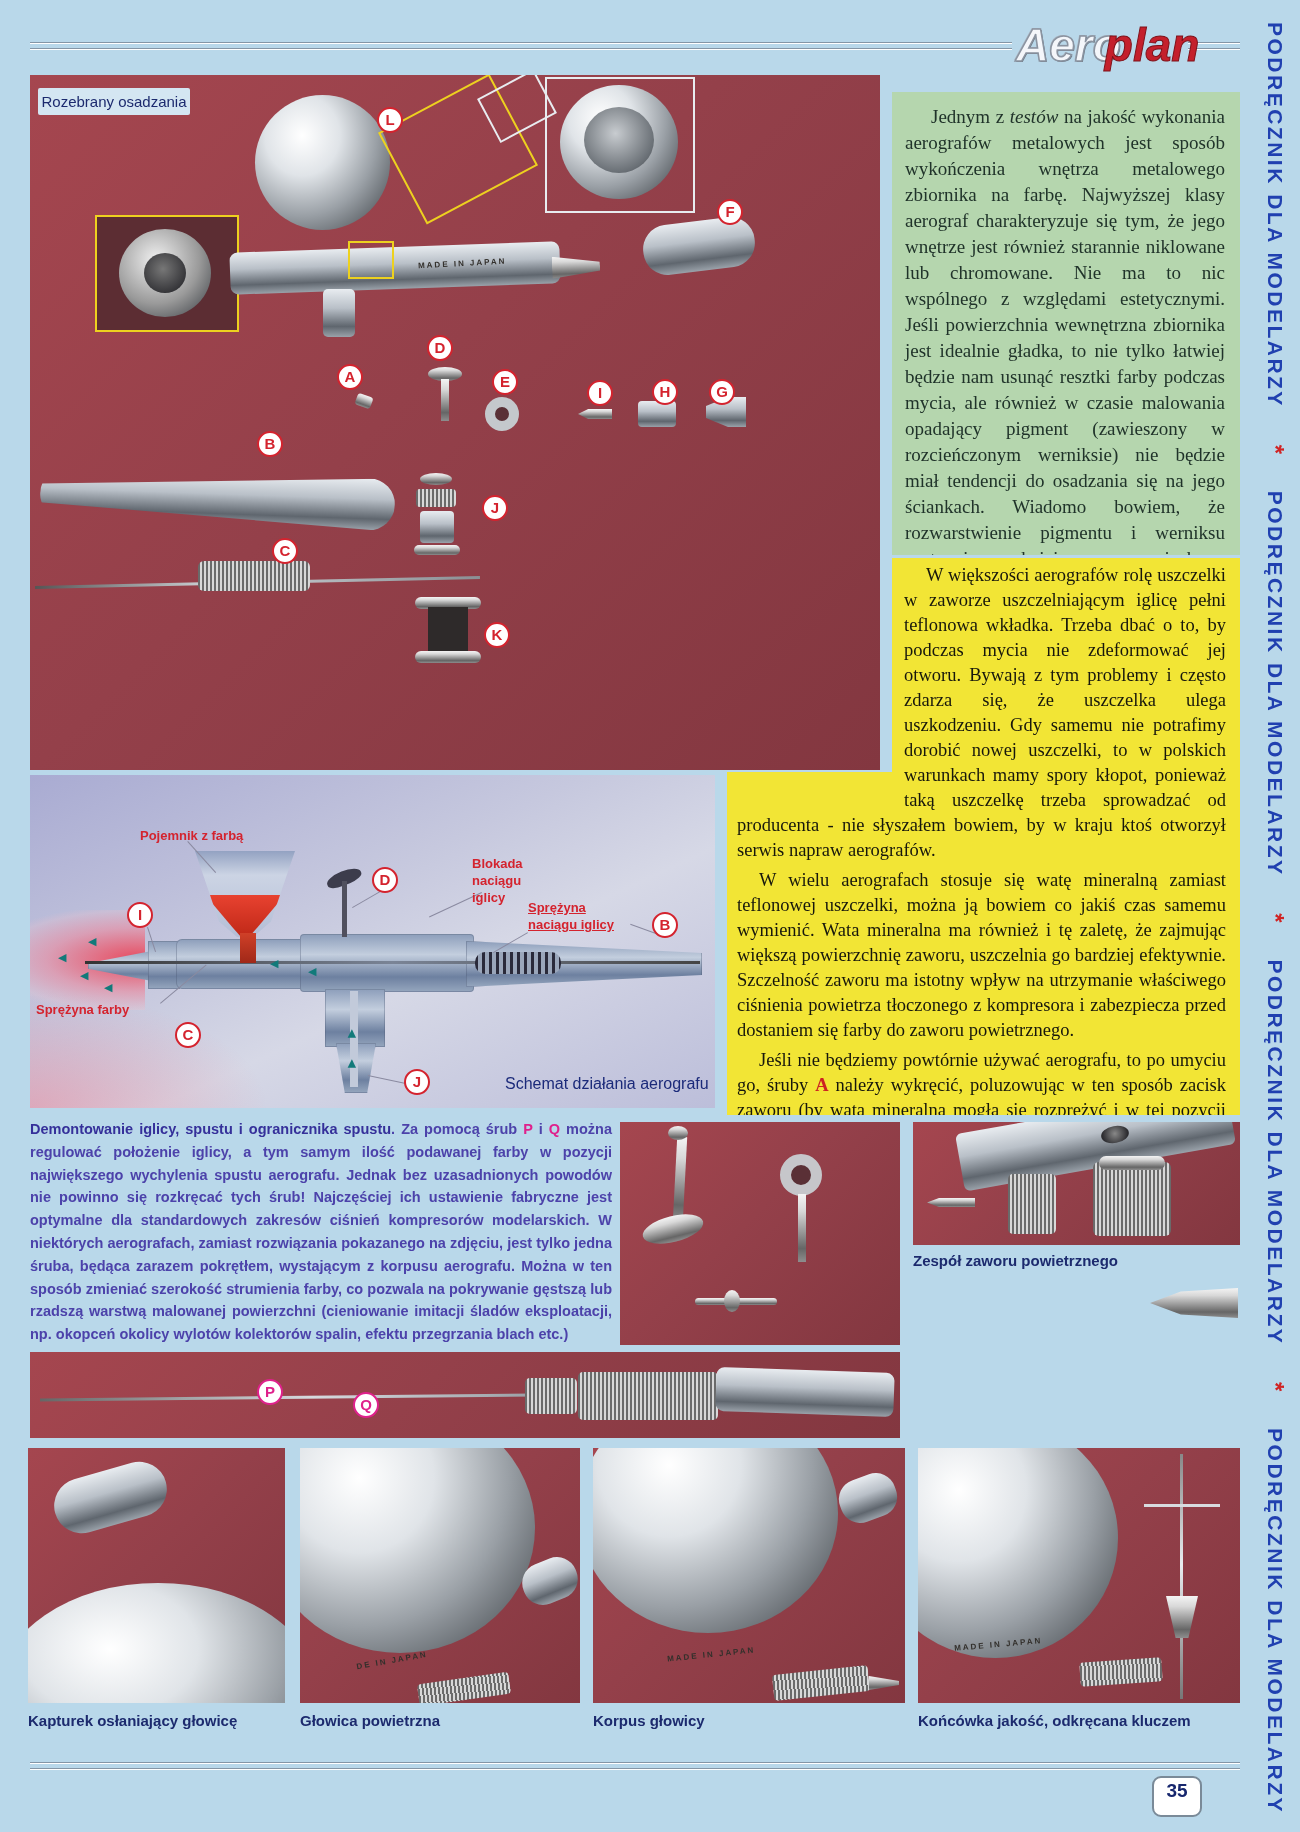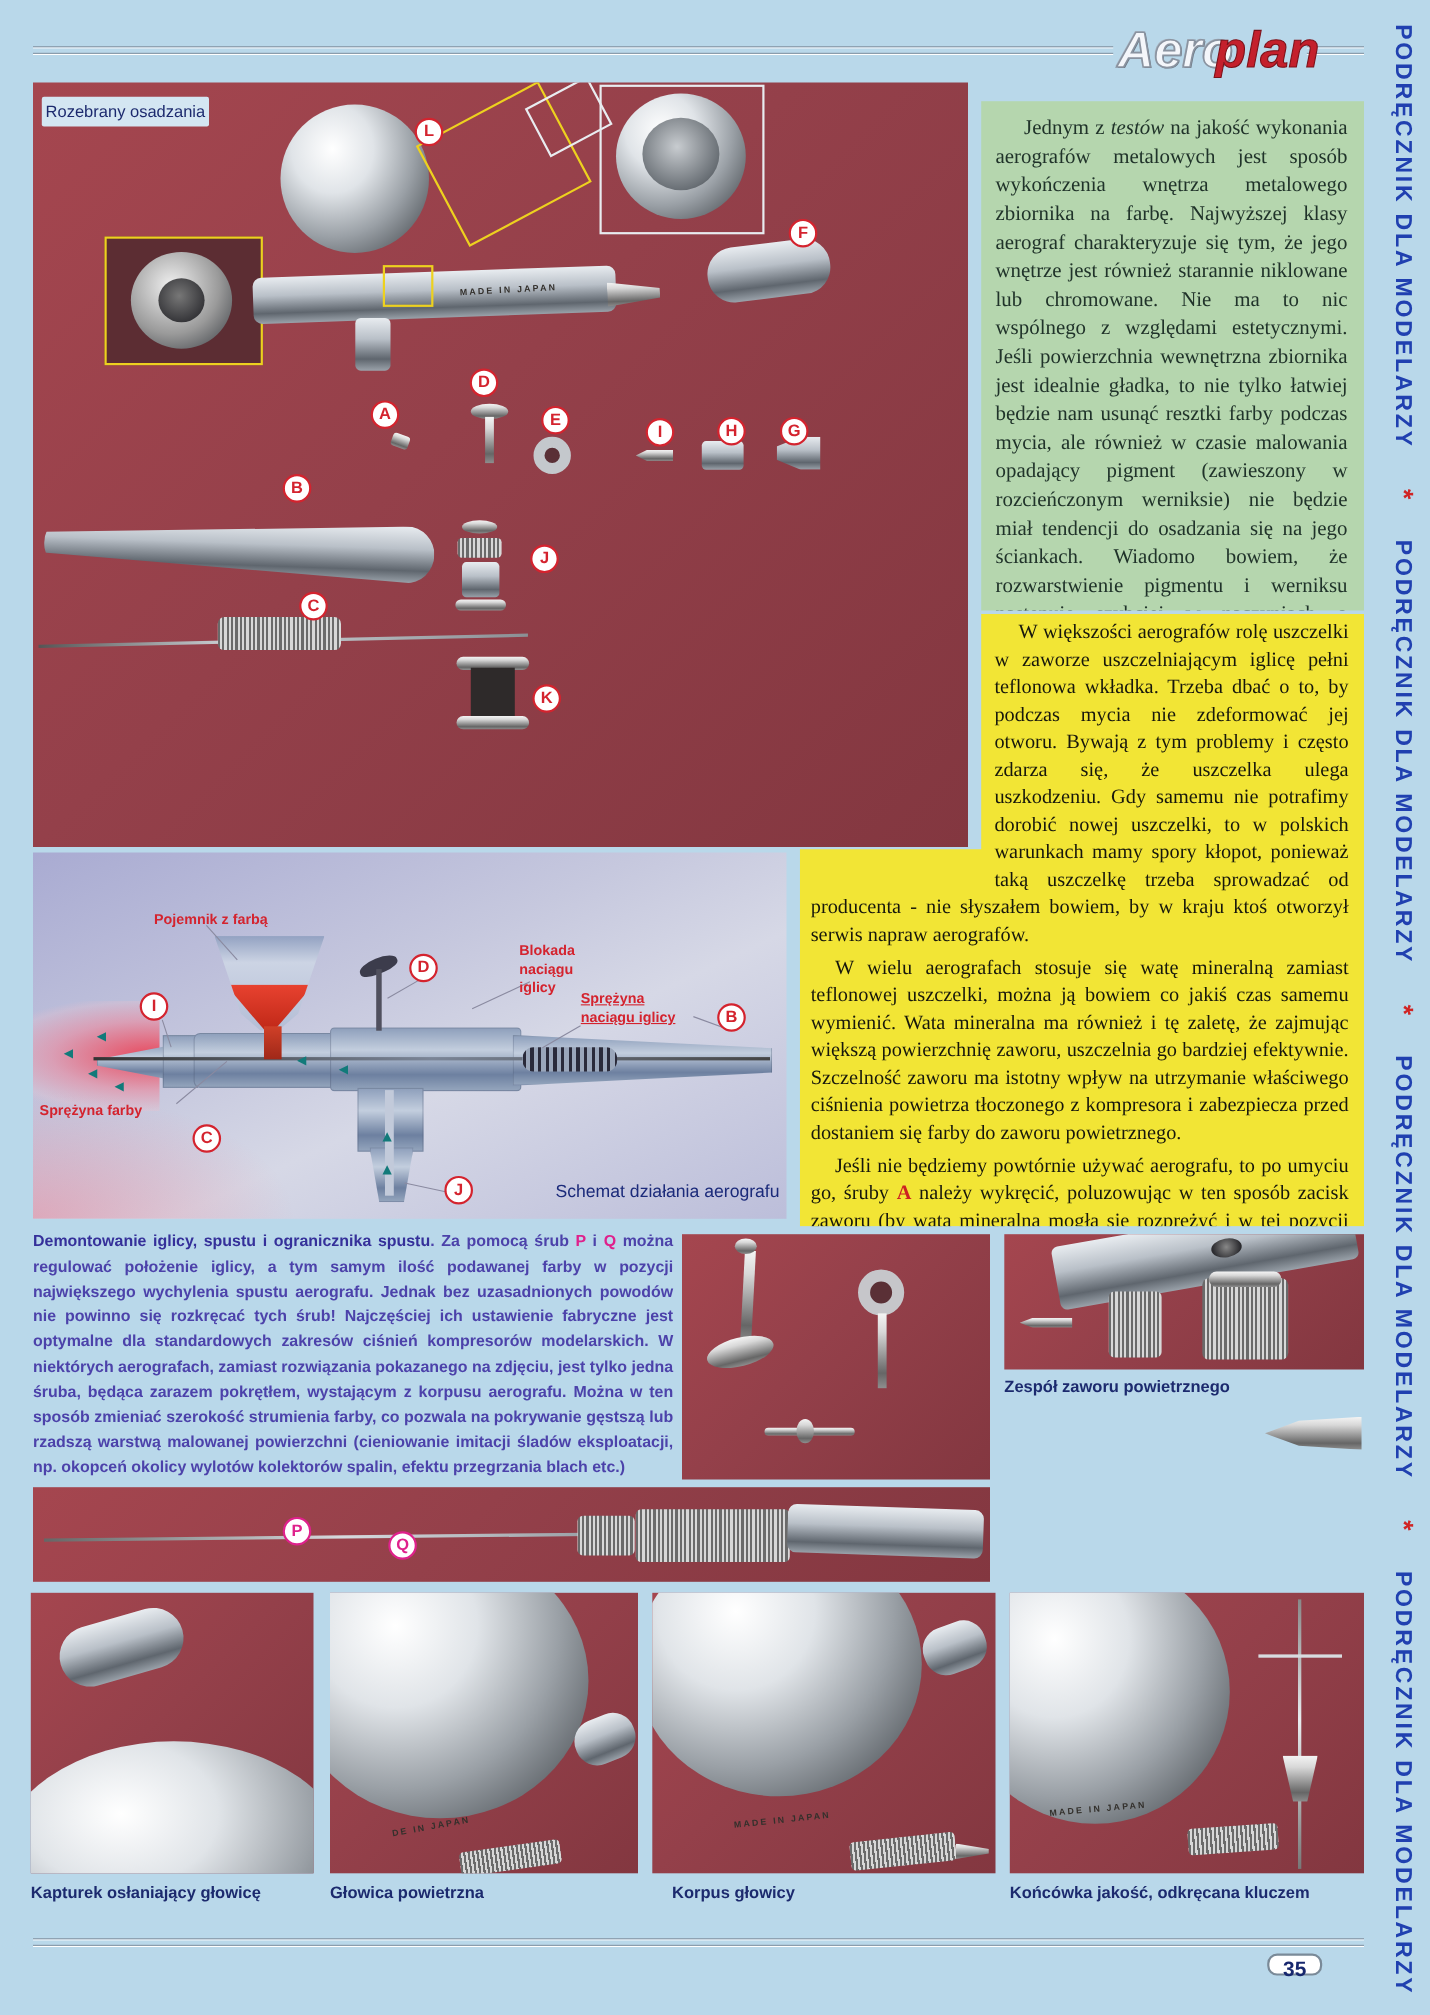--- a/index.html
+++ b/index.html
@@ -64,21 +64,21 @@
   .disasm{position:absolute;left:30px;top:1118px;width:582px;height:232px;
           font:bold 14.5px/22.8px "Liberation Sans",sans-serif;color:#4c42aa;text-align:justify;}
   .disasm .lead{color:#35309a;}
   .screwP{color:#df218c;} .screwQ{color:#df218c;}
 
   .caption{position:absolute;font:bold 15px "Liberation Sans",sans-serif;color:#1c2a6e;white-space:nowrap;}
 
   .labelbox{position:absolute;left:8px;top:13px;width:152px;height:27px;background:#d4e6f2;
             font:15px/27px "Liberation Sans",sans-serif;color:#1c2a6e;text-align:center;border-radius:2px;}
 
-  .badge{position:absolute;left:1152px;top:1776px;width:50px;height:20px;background:#fff;
+  .badge{position:absolute;left:1152px;top:1776px;width:50px;height:41px;background:#fff;
          border:2px solid #7a8a98;border-radius:9px;box-sizing:border-box;
          font:bold 19px/26px "Liberation Sans",sans-serif;color:#17276e;text-align:center;}
 
   .ybox-outline{position:absolute;border:2.5px solid #edd11f;}
   .wbox-outline{position:absolute;border:2px solid #e8ecf0;}
 </style>
 </head>
 <body>
 
 <div class="rule" style="left:30px;top:42px;width:982px;"></div>
@@ -290,17 +290,17 @@
   <div class="abs dome" style="left:-45px;top:-30px;width:245px;height:240px;"></div>
   <div class="engrave" style="left:36px;top:192px;transform:rotate(-5deg);">MADE IN JAPAN</div>
   <div class="abs knurl" style="left:162px;top:212px;width:82px;height:24px;border-radius:4px;transform:rotate(-4deg);"></div>
   <div class="abs" style="left:262px;top:6px;width:3px;height:245px;background:linear-gradient(#888,#e8ecef 45%,#777);"></div>
   <div class="abs" style="left:226px;top:56px;width:76px;height:3px;background:#d8dce0;"></div>
   <div class="abs silver" style="left:248px;top:148px;width:32px;height:42px;clip-path:polygon(0 0,100% 0,70% 100%,30% 100%);"></div>
 </div>
 
 <div class="caption" style="left:28px;top:1712px;">Kapturek osłaniający głowicę</div>
 <div class="caption" style="left:300px;top:1712px;">Głowica powietrzna</div>
-<div class="caption" style="left:593px;top:1712px;margin-left:18px;">Korpus głowicy</div>
+<div class="caption" style="left:593px;top:1712px;">Korpus głowicy</div>
 <div class="caption" style="left:918px;top:1712px;">Końcówka jakość, odkręcana kluczem</div>
 
 <div class="rule" style="left:30px;top:1762px;width:1210px;"></div>
 <div class="badge">35</div>
 
 </body></html>

